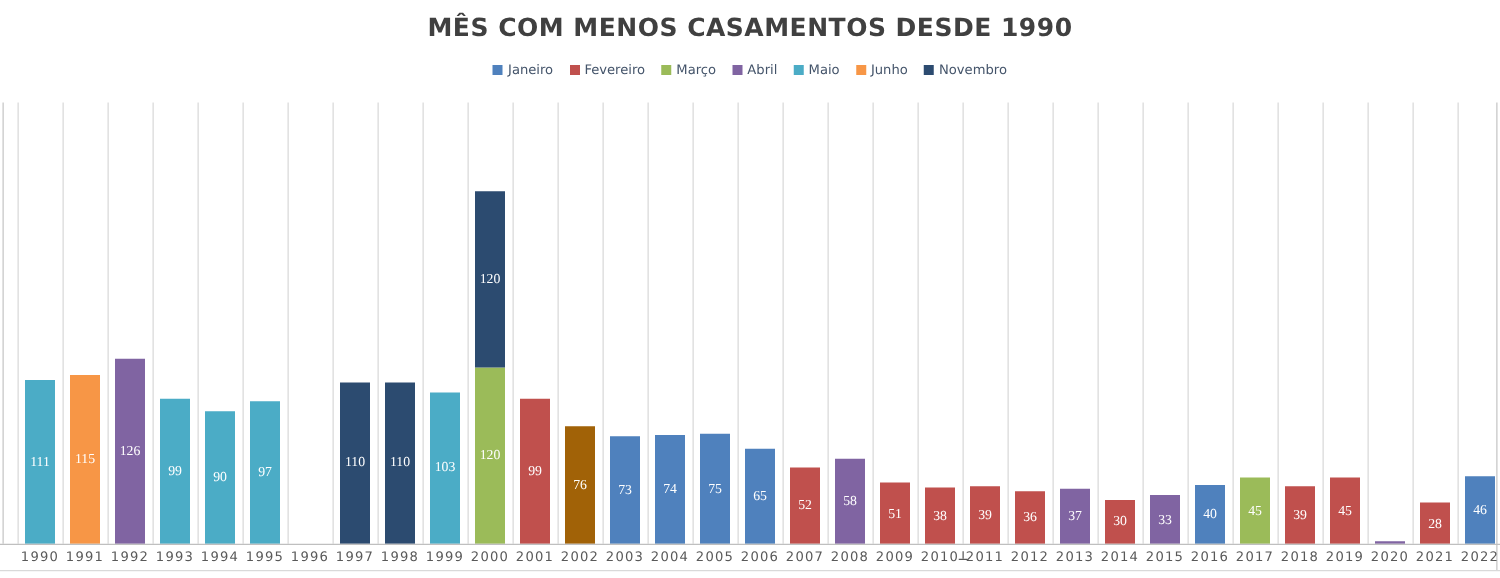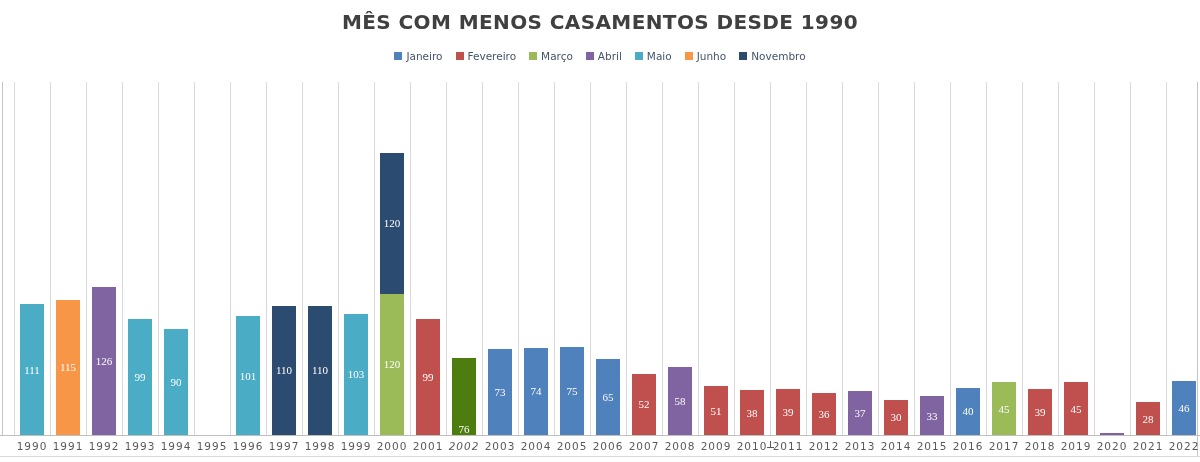--- a/index.html
+++ b/index.html
@@ -105,42 +105,42 @@
       </div>
       <div class="bar-seg" style="left: 92px; bottom: 0px; height: 148.26px; background: rgb(128, 100, 162);">
         <span>126</span>
       </div>
       <div class="bar-seg" style="left: 128px; bottom: 0px; height: 116.49px; background: rgb(75, 172, 198);">
         <span>99</span>
       </div>
       <div class="bar-seg" style="left: 164px; bottom: 0px; height: 105.9px; background: rgb(75, 172, 198);">
         <span>90</span>
       </div>
-      <div class="bar-seg" style="left: 236px; bottom: 0px; height: 118.843px; background: rgb(75, 172, 198);">
-        <span>101</span>
+      <div class="bar-seg" style="left: 200px; bottom: 0px; height: 114.137px; background: rgb(75, 172, 198);">
+        <span>97</span>
       </div>
       <div class="bar-seg" style="left: 272px; bottom: 0px; height: 129.433px; background: rgb(44, 75, 112);">
         <span>110</span>
       </div>
       <div class="bar-seg" style="left: 308px; bottom: 0px; height: 129.433px; background: rgb(44, 75, 112);">
         <span>110</span>
       </div>
       <div class="bar-seg" style="left: 344px; bottom: 0px; height: 121.197px; background: rgb(75, 172, 198);">
         <span>103</span>
       </div>
       <div class="bar-seg" style="left: 380px; bottom: 0px; height: 141.2px; background: rgb(155, 187, 89);">
         <span>120</span>
       </div>
       <div class="bar-seg" style="left: 380px; bottom: 141.2px; height: 141.2px; background: rgb(44, 75, 112);">
         <span>120</span>
       </div>
       <div class="bar-seg" style="left: 416px; bottom: 0px; height: 116.49px; background: rgb(192, 80, 77);">
         <span>99</span>
       </div>
-      <div class="bar-seg" style="left: 452px; bottom: 0px; height: 77px; background: #4d7c0f; align-items: flex-end;">
+      <div class="bar-seg" style="left: 452px; bottom: 0px; height: 94px; background: #a16207;">
         <span>76</span>
       </div>
       <div class="bar-seg" style="left: 488px; bottom: 0px; height: 85.8967px; background: rgb(79, 129, 189);">
         <span>73</span>
       </div>
       <div class="bar-seg" style="left: 524px; bottom: 0px; height: 87.0733px; background: rgb(79, 129, 189);">
         <span>74</span>
       </div>
       <div class="bar-seg" style="left: 560px; bottom: 0px; height: 88.25px; background: rgb(79, 129, 189);">
         <span>75</span>
@@ -202,21 +202,21 @@
       <div class="xlabel" style="left: 86px;">1992</div>
       <div class="xlabel" style="left: 122px;">1993</div>
       <div class="xlabel" style="left: 158px;">1994</div>
       <div class="xlabel" style="left: 194px;">1995</div>
       <div class="xlabel" style="left: 230px;">1996</div>
       <div class="xlabel" style="left: 266px;">1997</div>
       <div class="xlabel" style="left: 302px;">1998</div>
       <div class="xlabel" style="left: 338px;">1999</div>
       <div class="xlabel" style="left: 374px;">2000</div>
       <div class="xlabel" style="left: 410px;">2001</div>
-      <div class="xlabel" style="left: 446px; font-style: italic;">2002</div>
+      <div class="xlabel" style="left: 446px;">2002</div>
       <div class="xlabel" style="left: 482px;">2003</div>
       <div class="xlabel" style="left: 518px;">2004</div>
       <div class="xlabel" style="left: 554px;">2005</div>
       <div class="xlabel" style="left: 590px;">2006</div>
       <div class="xlabel" style="left: 626px;">2007</div>
       <div class="xlabel" style="left: 662px;">2008</div>
       <div class="xlabel" style="left: 698px;">2009</div>
       <div class="xlabel" style="left: 734px;">2010</div>
       <div class="xlabel" style="left: 770px;">2011</div>
       <div class="xlabel" style="left: 806px;">2012</div>

